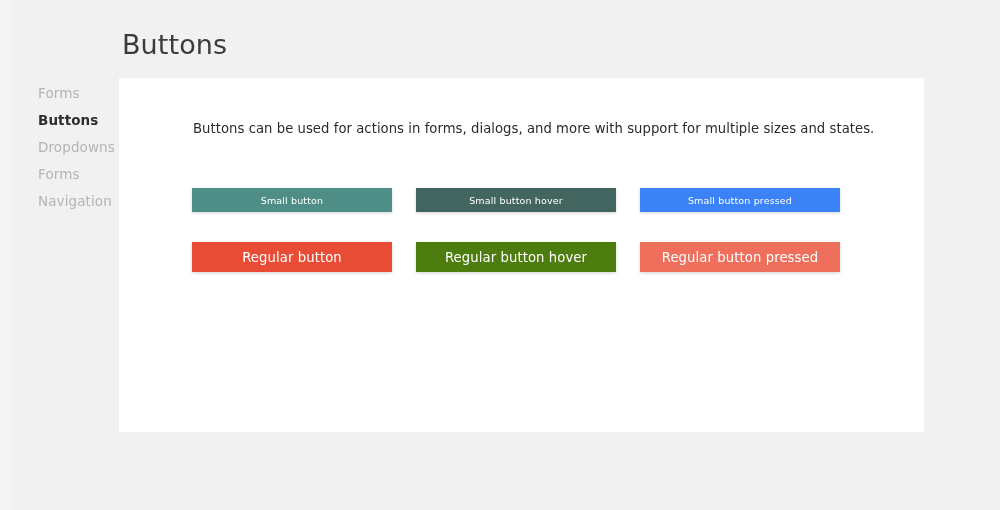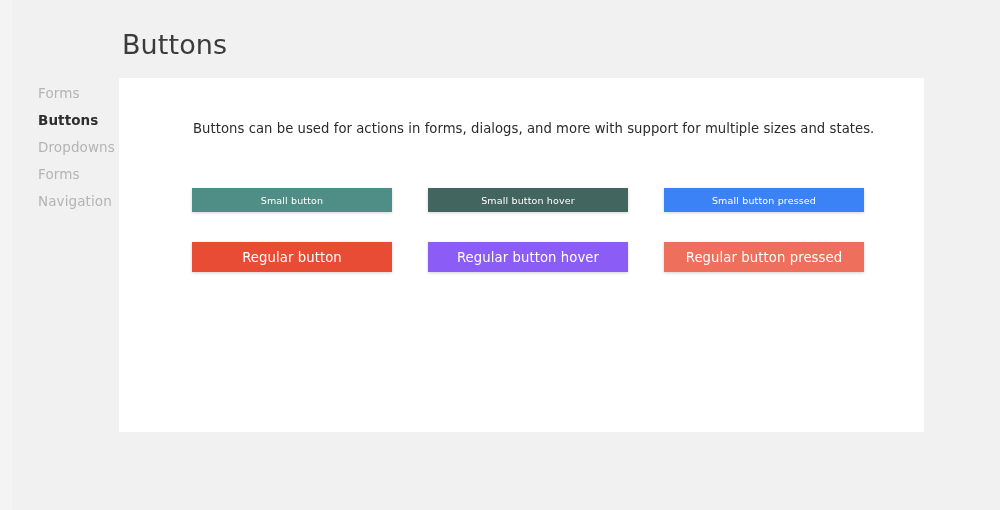--- a/index.html
+++ b/index.html
@@ -80,21 +80,21 @@
   }
 
   #button-grid {
     position: absolute;
     left: 73px;
     top: 110px;
   }
 
   .button-row {
     display: flex;
-    gap: 36px;
+    gap: 24px;
   }
   .button-row + .button-row { margin-top: 30px; }
 
   .btn {
     width: 200px;
     border: none;
     color: #ffffff;
     font-family: "DejaVu Sans", "Liberation Sans", sans-serif;
     text-align: center;
     cursor: pointer;
@@ -140,18 +140,18 @@
   <div id="button-grid">
 
     <div class="button-row">
       <button class="btn small" style="background-color: rgb(79, 142, 134);">Small button</button>
       <button class="btn small" style="background-color: rgb(66, 102, 95); text-align: center;">Small button hover</button>
       <button class="btn small" style="background-color: #3b82f6;">Small button pressed</button>
     </div>
 
     <div class="button-row">
       <button class="btn regular" style="background-color: rgb(232, 76, 53);">Regular button</button>
-      <button class="btn regular" style="background-color: #8b5cf6;">Regular button hover</button>
+      <button class="btn regular" style="background-color: #4d7c0f;">Regular button hover</button>
       <button class="btn regular" style="background-color: rgb(238, 111, 92);">Regular button pressed</button>
     </div>
 
   </div>
 </section>
 
 </body></html>

